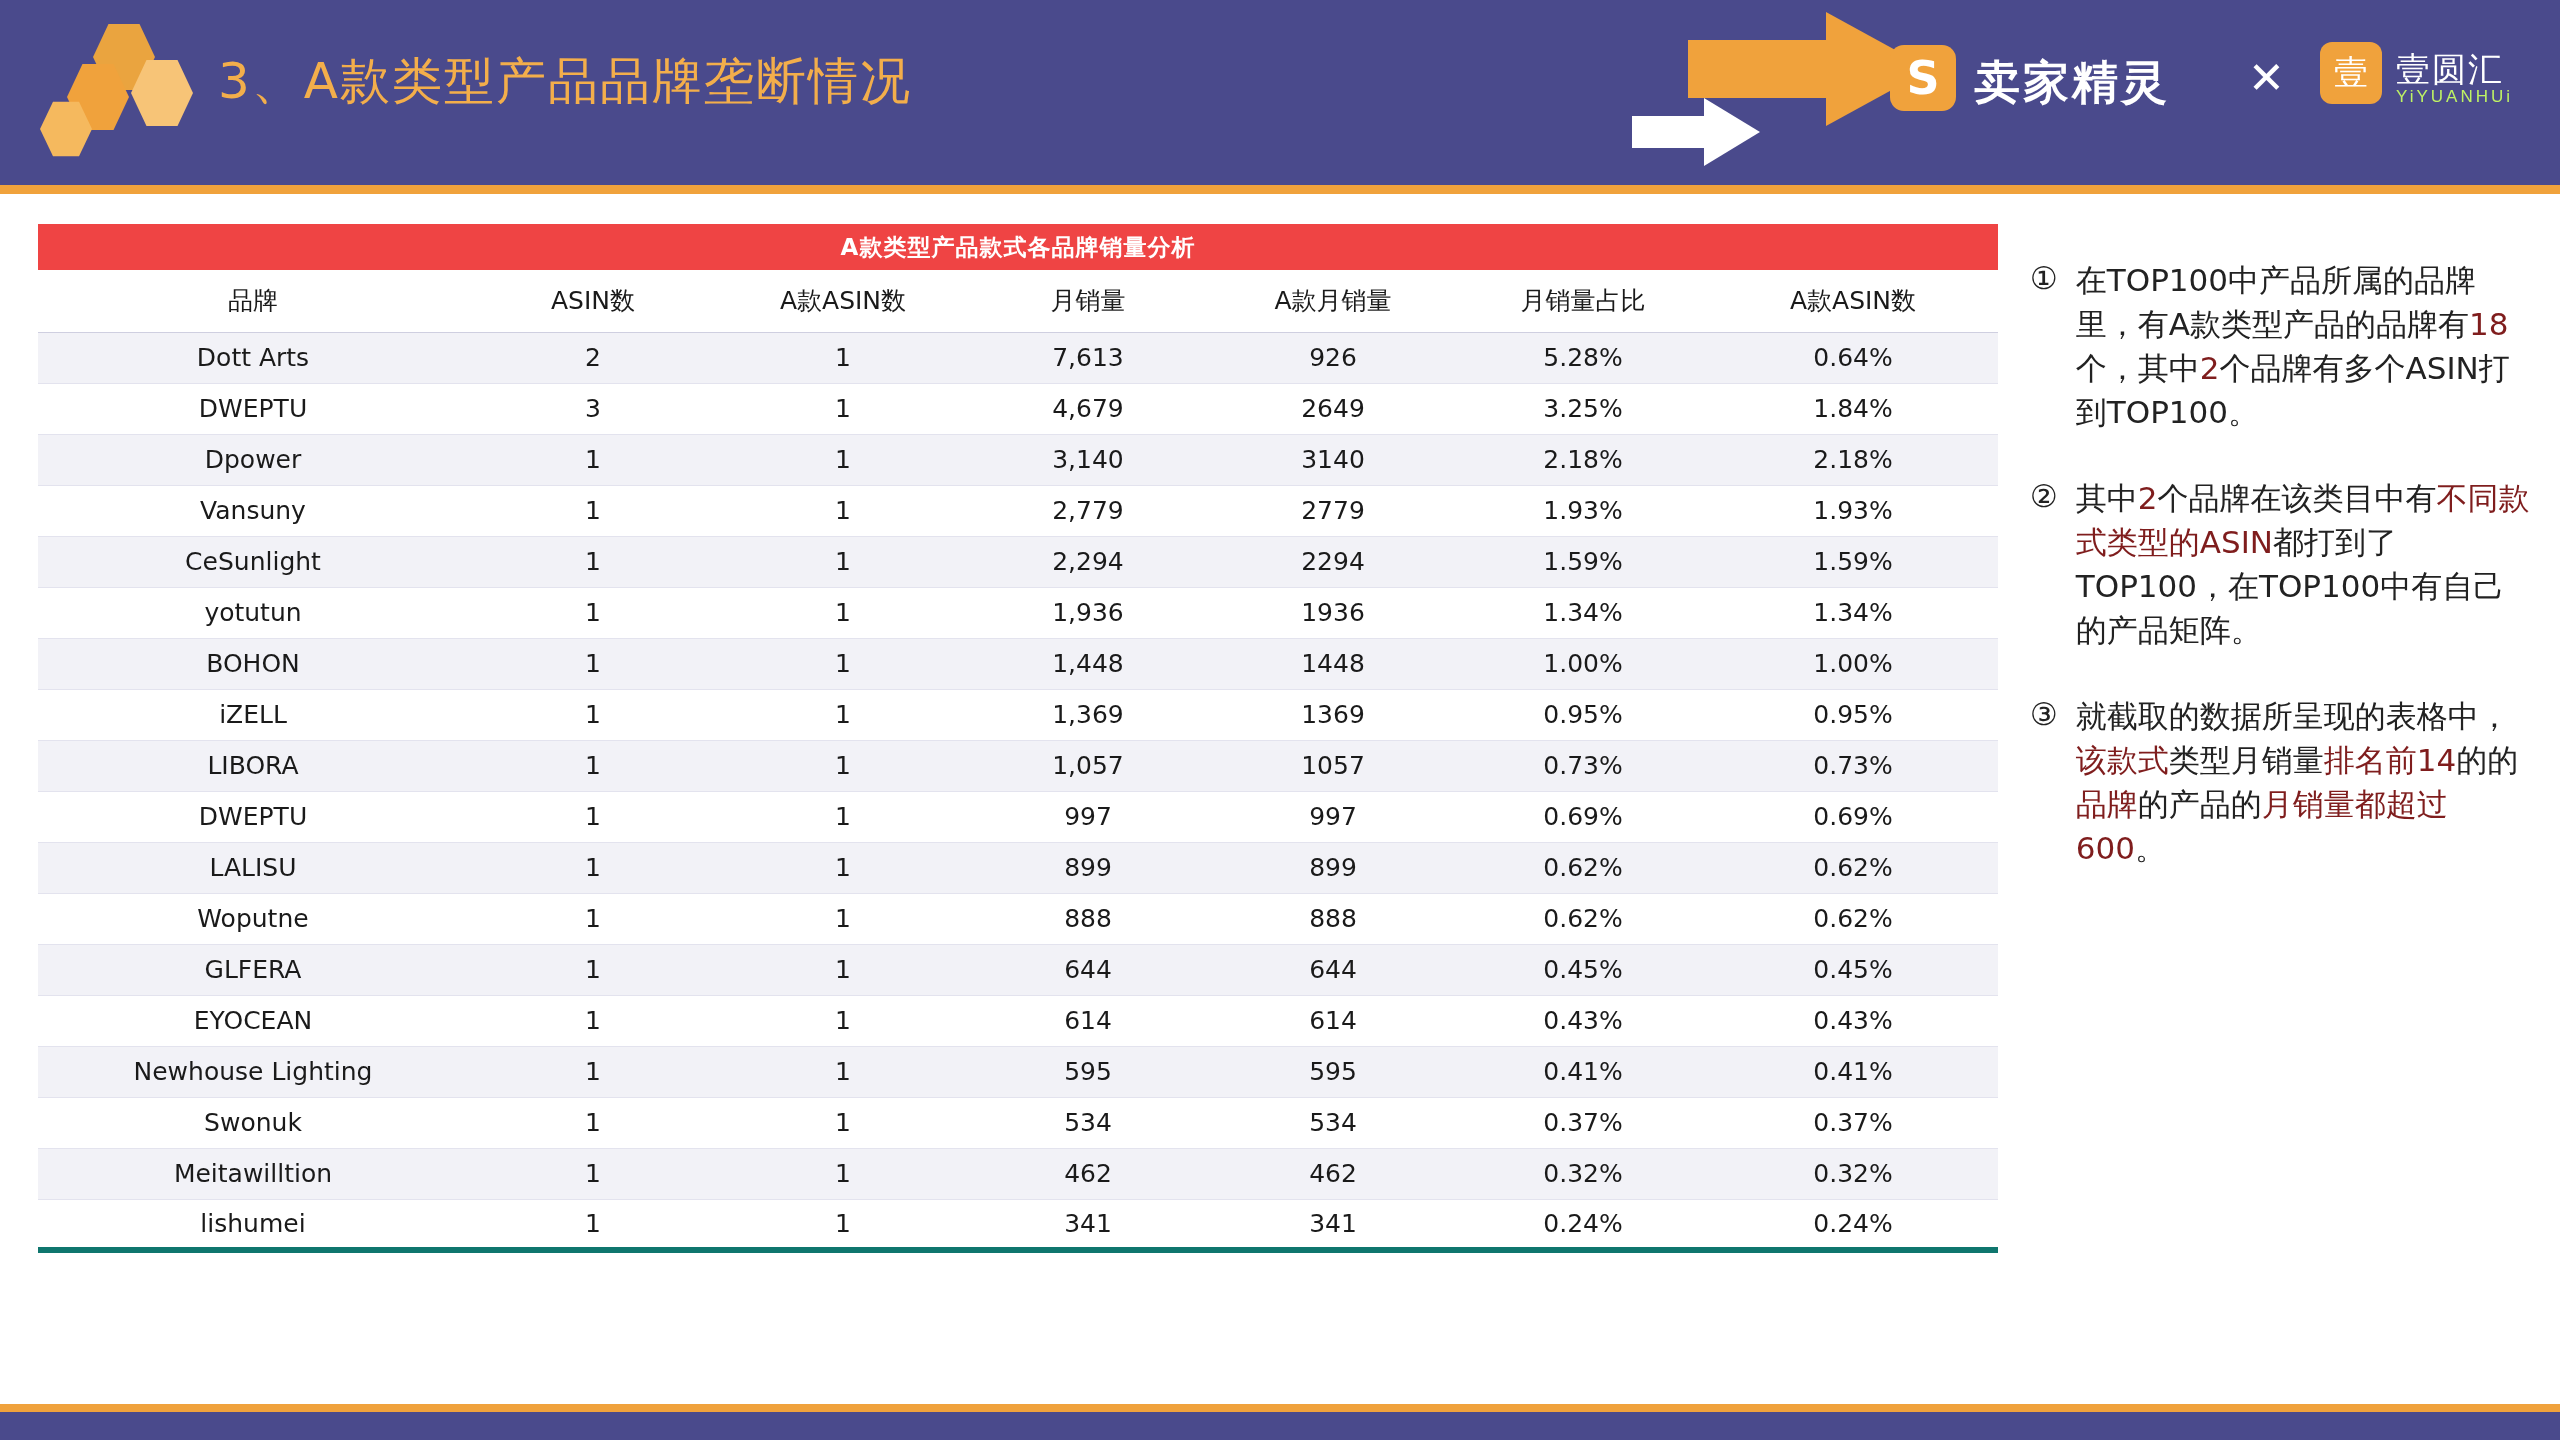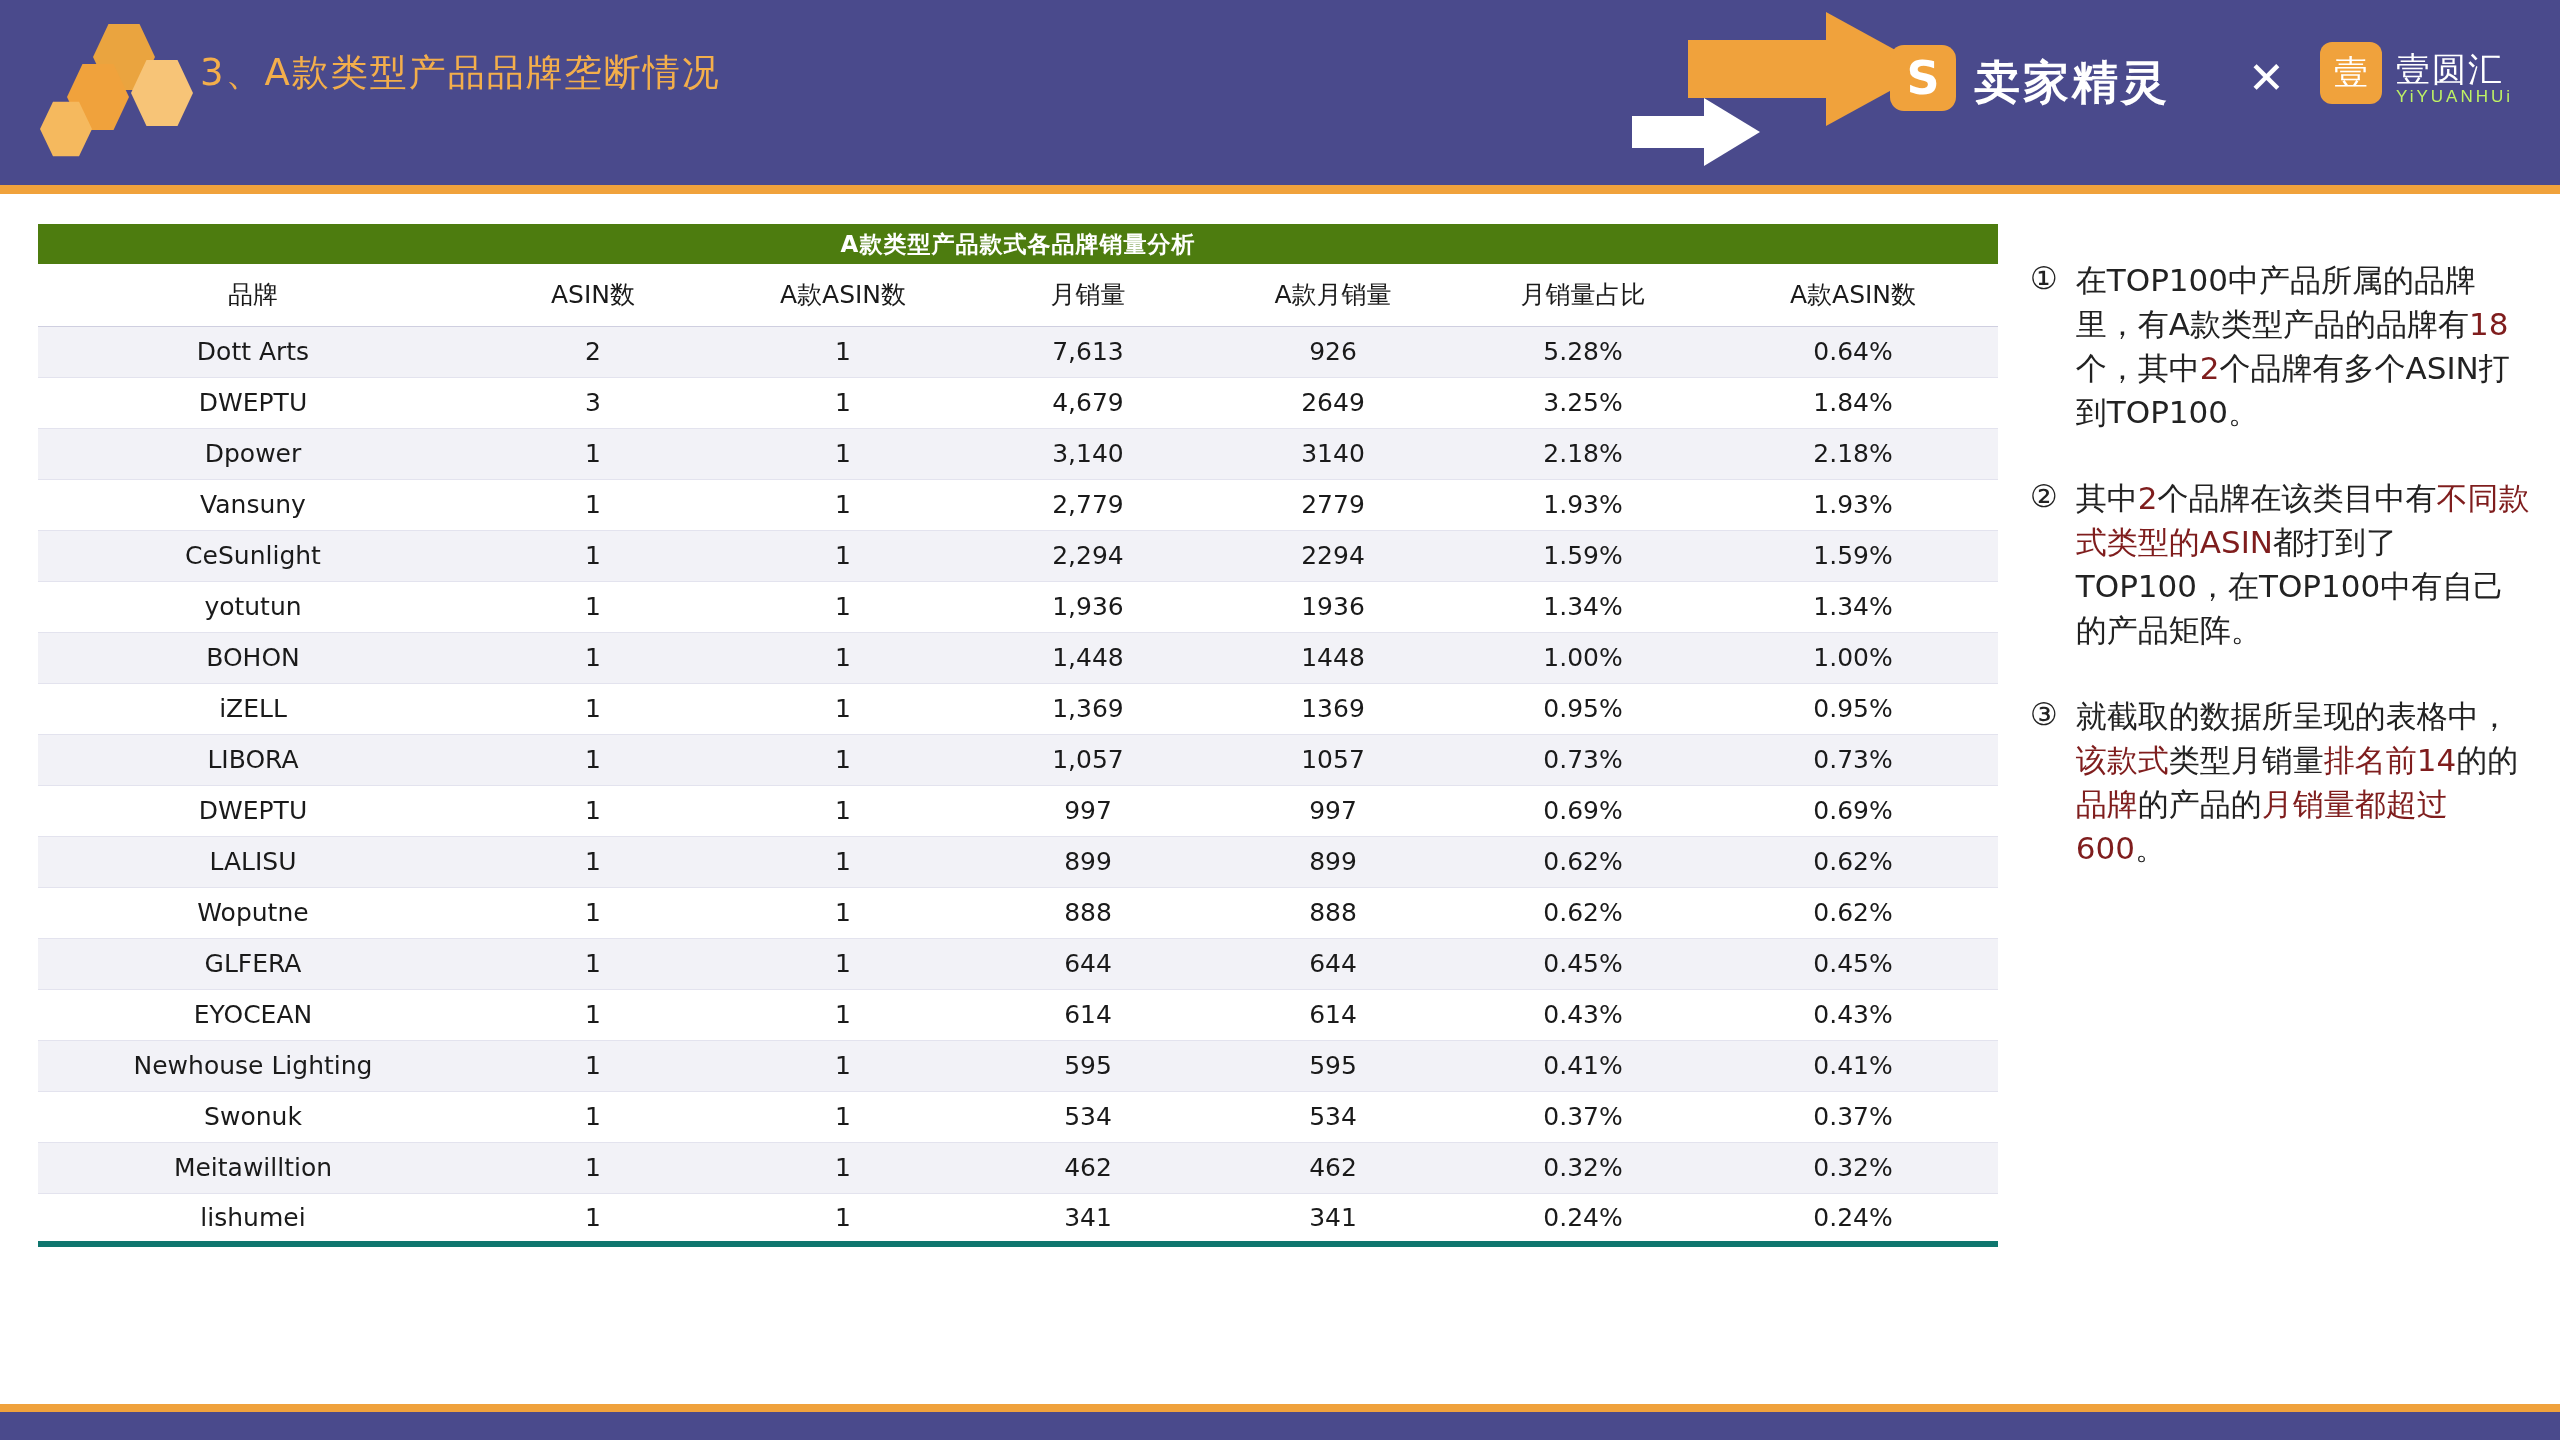--- a/index.html
+++ b/index.html
@@ -23,22 +23,22 @@
   .hex-group { position: absolute; left: 35px; top: 22px; width: 160px; height: 140px; }
   .hex {
     position: absolute; width: 62px; height: 70px; background: #f2a93b;
     clip-path: polygon(25% 3%, 75% 3%, 100% 50%, 75% 97%, 25% 97%, 0% 50%);
   }
   .hex.h1 { left: 58px; top: 0px; opacity: .95; }
   .hex.h2 { left: 96px; top: 36px; background:#f7c477; }
   .hex.h3 { left: 32px; top: 40px; background:#f0a23c; }
   .hex.h4 { left: 5px; top: 78px; background:#f5b95e; width:52px; height:58px;}
   .header-title {
-    position: absolute; left: 200px; top: 48px;
-    color: #f3ae4b; font-size: 37px; letter-spacing: 2px;
+    position: absolute; left: 218px; top: 48px;
+    color: #f3ae4b; font-size: 50px; letter-spacing: 2px;
     font-family: "DejaVu Sans", sans-serif;
   }
 
   
   .arrow-big {
     position: absolute; left: 1688px; top: 12px; width: 240px; height: 114px;
   }
   .arrow-big .shaft { position:absolute; left:0; top:28px; width:150px; height:58px; background:#f0a23c; }
   .arrow-big .head {
     position:absolute; left:138px; top:0; width:0; height:0;
@@ -67,21 +67,21 @@
     width: 62px; height: 62px; border-radius: 12px; background: #f0a23c; color:#fff;
     font-size: 34px; display:flex; align-items:center; justify-content:center; font-family:"DejaVu Sans", sans-serif;
   }
   .brand-b .txt { display:flex; flex-direction:column; line-height: 1.05; }
   .brand-b .cn { color:#fff; font-size: 34px; letter-spacing:2px; font-family:"DejaVu Sans", sans-serif;margin-top:12px;}
   .brand-b .en { color:#bef264; font-size: 17px; letter-spacing:3px; font-family:"Liberation Sans", sans-serif;}
 
   
   .table-wrap { position: absolute; left: 38px; top: 224px; width: 1960px; }
   .table-title {
-    height: 40px; background: #4d7c0f; color: #fff; font-size: 23px; font-weight: bold;
+    height: 46px; background: #ef4444; color: #fff; font-size: 23px; font-weight: bold;
     display: flex; align-items: center; justify-content: center; letter-spacing: 1px;
     font-family:"DejaVu Sans", sans-serif;
   }
   table { width: 100%; border-collapse: collapse; table-layout: fixed; }
   thead th {
     font-size: 25px; font-weight: normal; color: #1a1a1a; height: 62px;
     border-bottom: 1px solid #cfcfe0; font-family:"DejaVu Sans", sans-serif;
   }
   tbody td {
     font-size: 25px; color: #1a1a1a; height: 51px; text-align: center;

